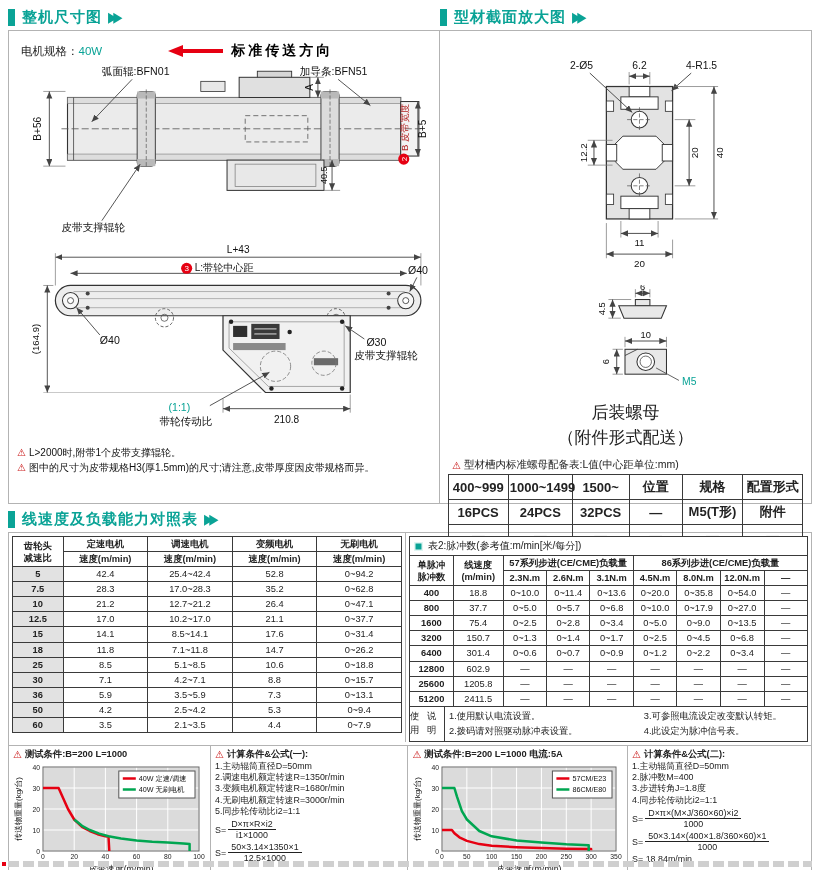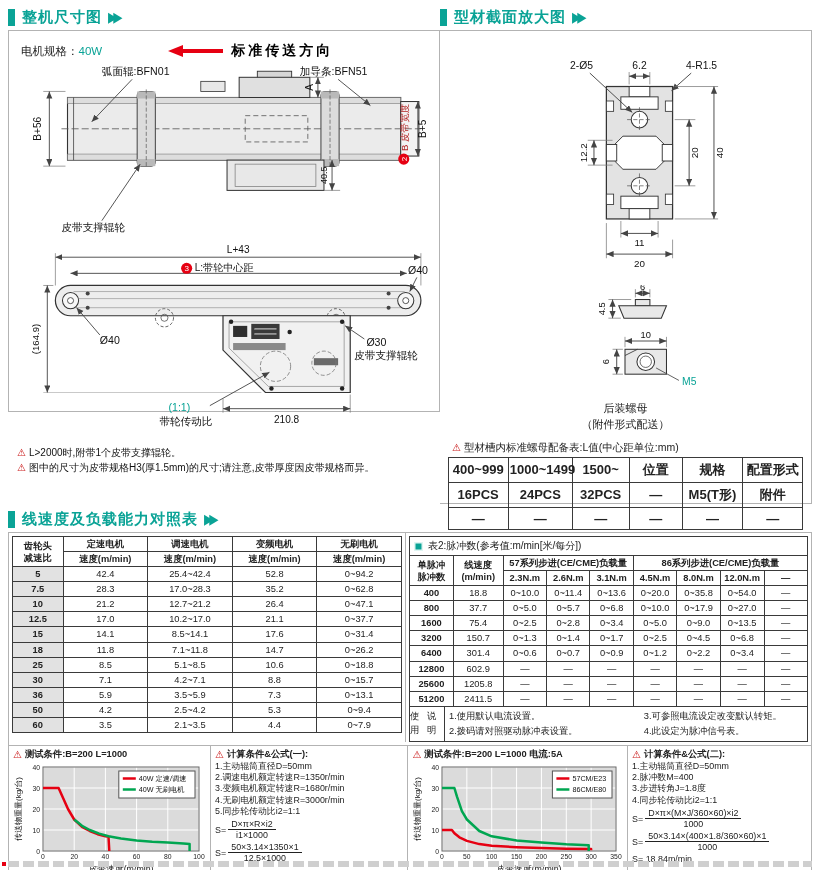--- a/index.html
+++ b/index.html
@@ -8,34 +8,34 @@
   
   .sec-header{display:flex;align-items:center;height:22px;margin-bottom:2px;}
   .sec-bar{width:7px;height:17px;background:#0aa396;margin-right:7px;flex:none;}
   .sec-title{font-size:15px;font-weight:bold;color:#0aa396;letter-spacing:1px;}
   .sec-chev{color:#0aa396;font-size:12px;margin-left:6px;letter-spacing:-4px;transform:scaleY(1.2);}
   
   .top-row{display:flex;align-items:flex-start;}
   .col-left{width:432px;flex:none;}
   .col-right{width:372px;flex:none;margin-left:0;}
   .box{border:1px solid #b3b3b3;box-sizing:border-box;background:#fff;}
-  .box-left{height:382px;padding:4px 4px 0 6px;}
+  .box-left{height:474px;padding:4px 4px 0 6px;}
   .box-right{height:474px;border-left:none;padding:10px 2px 0 2px;}
   .motor-row{display:flex;align-items:center;height:24px;font-size:11.5px;margin:4px 0 0 6px;}
   .teal-val{color:#0aa396;}
   .dir-arrow{display:flex;align-items:center;margin-left:66px;}
   .arr-head{width:0;height:0;border-top:6px solid transparent;border-bottom:6px solid transparent;border-right:15px solid #e60012;}
   .arr-line{width:40px;height:4px;background:#e60012;margin-right:8px;}
   .dir-text{color:#000000;font-weight:bold;font-size:14px;letter-spacing:3px;text-align:center;}
   svg text{font-family:"Liberation Sans","DejaVu Sans",sans-serif;}
   .notes{margin:2px 0 0 2px;}
   .note{font-size:10px;line-height:1.5;color:#111;display:flex;align-items:flex-start;}
   .warn{color:#cc2222;font-size:10px;margin-right:3px;flex:none;}
   
-  .caption{ text-align:center;font-size:11px;line-height:1.45;}
+  .caption{ text-align:center;font-size:17px;line-height:1.45;}
   .nut-tbl-title{display:flex;align-items:center;font-size:10.5px;margin:8px 0 2px 10px;}
   table{border-collapse:collapse;table-layout:fixed;}
   .nut-table{width:97%;margin:0 auto;}
   .nut-table td{border:1px solid #3a3a3a;text-align:center;font-size:13px;padding:3px 1px;font-weight:bold;}
   .nut-table tr:first-child td{background:#fff;}
   
   .bottom-sec{margin-top:4px;}
   .bottom-box{border:1px solid #b3b3b3;box-sizing:border-box;}
   .tables-row{display:flex;}
   .t1-block{width:49.5%;box-sizing:border-box;padding:3px 3px 0 3px;border-right:1px solid #b3b3b3;}

